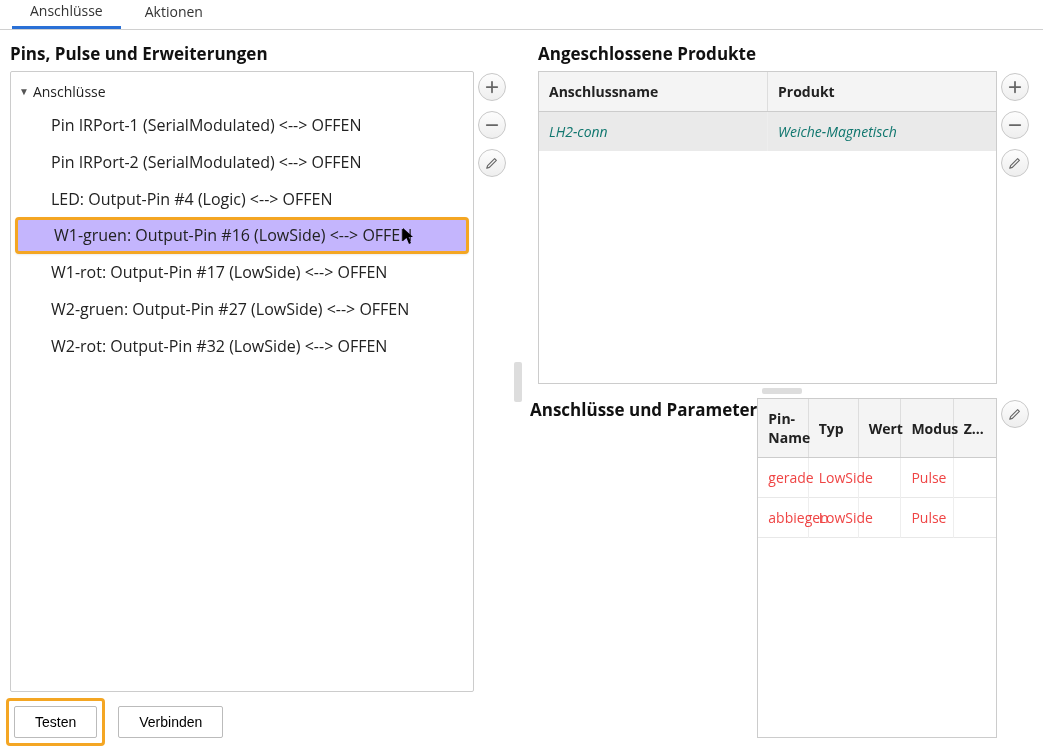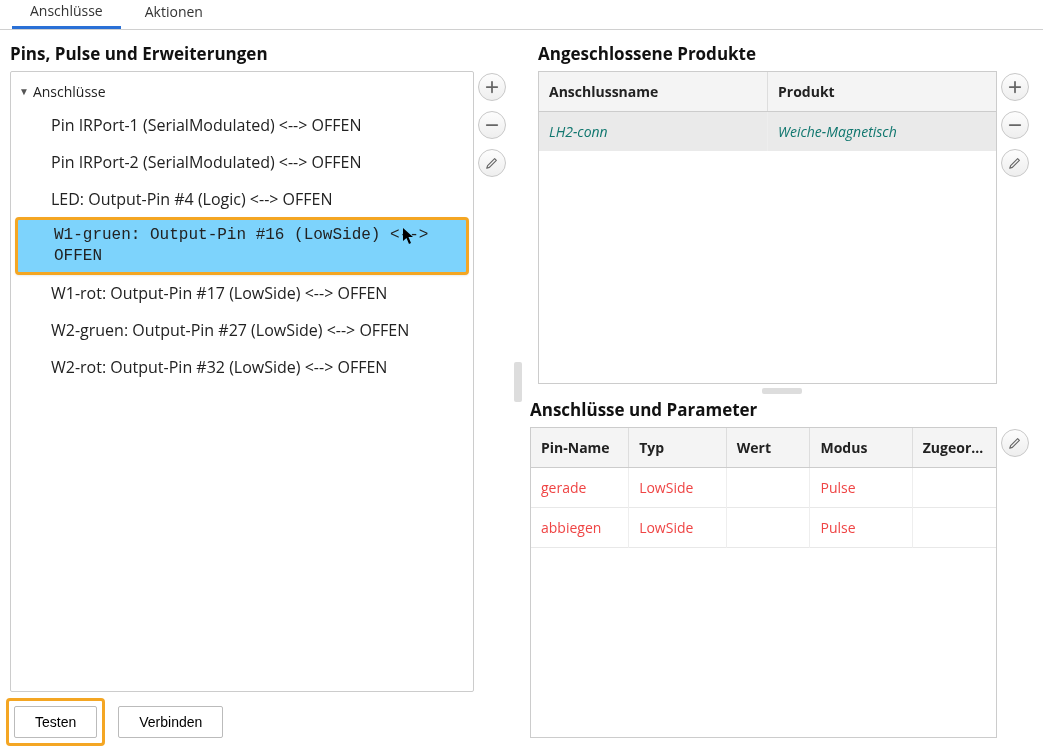--- a/index.html
+++ b/index.html
@@ -90,26 +90,25 @@
   .tree-item {
     padding: 8px 10px 8px 40px;
     font-size: 16px;
     color: #222;
     cursor: default;
     line-height: 1.3;
   }
   .tree-item.highlight {
     border: 3px solid #f4a623;
     border-radius: 4px;
-    background: #7dd3fc;
+    background: #c4b5fd;
     margin: 0 4px 0 4px;
     padding: 5px 6px 5px 36px;
     box-shadow: 0 1px 2px rgba(0,0,0,0.08);
     position: relative;
-    font-family: Liberation Mono, monospace;
   }
   .cursor-arrow {
     position: absolute;
     right: 50px;
     top: 7px;
     pointer-events: none;
   }
 
   
   .side-btn-col {
@@ -230,21 +229,20 @@
   }
   .hsplit::after {
     content: "";
     width: 40px; height: 6px;
     background: #ddd;
     border-radius: 2px;
   }
 
   .panel-bot {
     display: flex;
-    flex-direction: column;
     flex: 1;
     min-height: 0;
     justify-content: center;
   }
 
   .params-table thead th { font-size: 14px; }
   .params-table tbody tr { border-bottom: 1px solid #e8e8e8; }
   .params-table tbody td { color: #ef4444; }
 
   .ellipsis { white-space: nowrap; overflow: hidden; text-overflow: ellipsis; }

